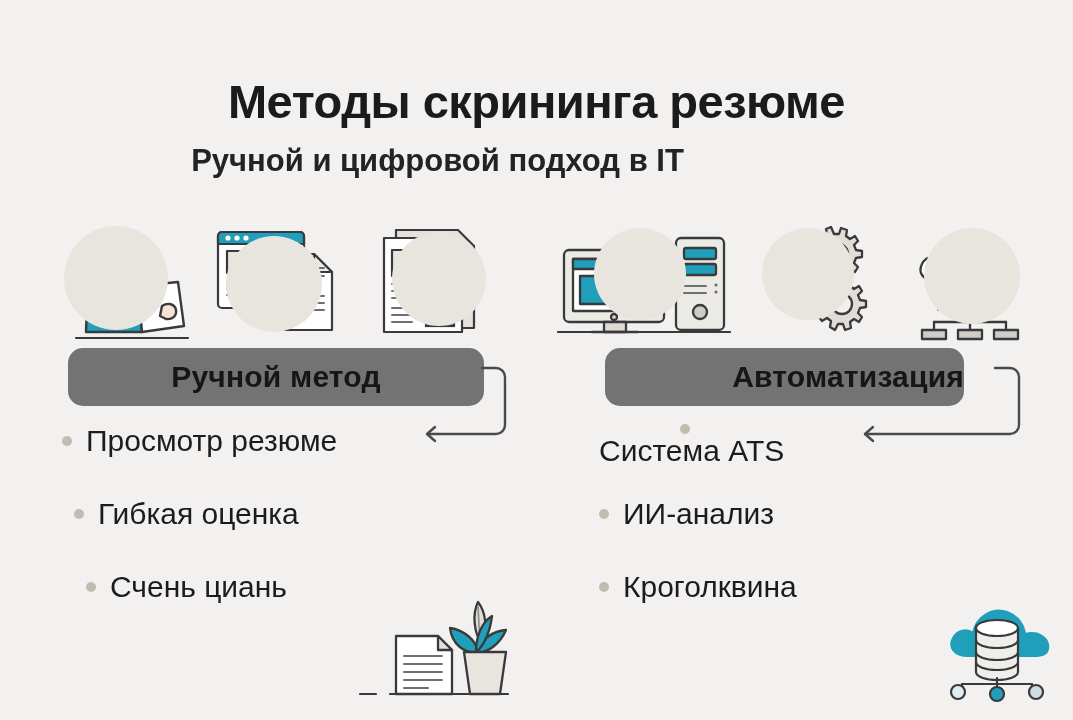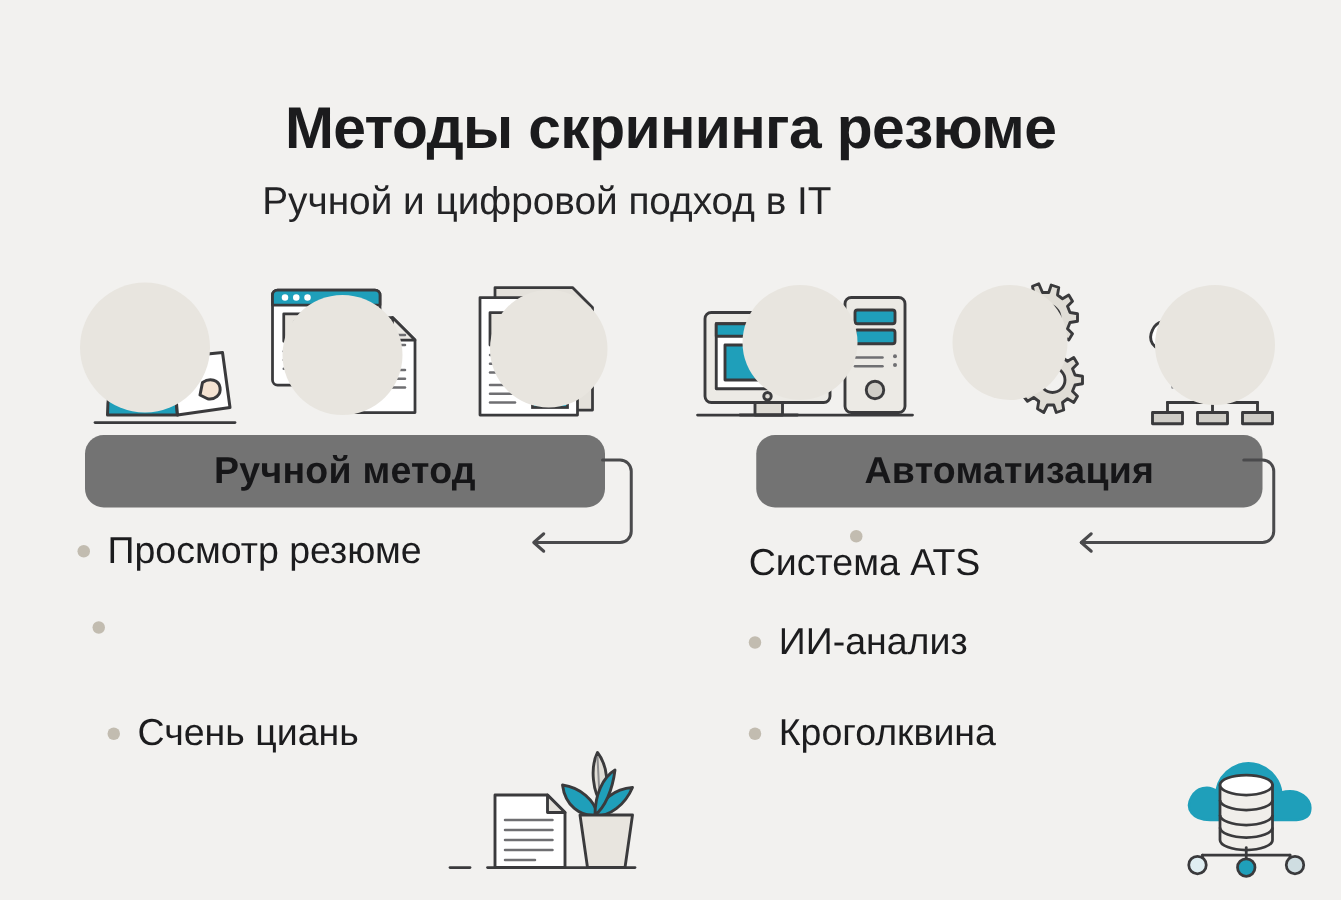--- a/index.html
+++ b/index.html
@@ -20,21 +20,21 @@
   #title {
     position: absolute; left: 0; top: 46px; width: 1073px;
     text-align: center;
     font-size: 47px; font-weight: 700; letter-spacing: -0.5px;
     color: #1b1b1d;
     font-family: "Liberation Sans", sans-serif;
   }
   #subtitle {
     position: absolute; left: 0; top: 115px; width: 875px;
     text-align: center;
-    font-size: 31px; font-weight: 400;
+    font-size: 31px; font-weight: 700;
     color: #232325;
   }
 
   
   .illus { position: absolute; }
   .blob {
     position: absolute; border-radius: 50%;
     background: #e8e5df;
   }
 
@@ -239,40 +239,41 @@
         <path d="M30 62 v30"></path>
           <path d="M94 62 v30"></path>
       </g>
     </svg>
   </div>
 
   <div class="pill" style="left:68px; top:320px; width:416px;">
     <span class="pill-label">Ручной метод</span>
   </div>
 
-  <div class="pill" style="left:605px; top:320px; width:405px;">
+  <div class="pill" style="left:605px; top:320px; width:359px;justify-content:flex-end;">
     <span class="pill-label">Автоматизация</span>
   </div>
 
   <svg class="arrow-svg" style="left:418px; top:332px;" width="120" height="96" viewBox="0 0 120 96">
     <path d="M64 8 h14 a9 9 0 0 1 9 9 v48 a9 9 0 0 1 -9 9 h-68" fill="none" stroke="#4a4a4c" stroke-width="2.4" stroke-linecap="round" stroke-linejoin="round"></path>
     <path d="M17 67 l-8 7 l8 7" fill="none" stroke="#4a4a4c" stroke-width="2.4" stroke-linecap="round" stroke-linejoin="round"></path>
   </svg>
 
   <svg class="arrow-svg" style="left:855px; top:332px;" width="175" height="96" viewBox="0 0 175 96">
     <path d="M140 8 h15 a9 9 0 0 1 9 9 v48 a9 9 0 0 1 -9 9 h-145" fill="none" stroke="#4a4a4c" stroke-width="2.4" stroke-linecap="round" stroke-linejoin="round"></path>
     <path d="M18 67 l-8 7 l8 7" fill="none" stroke="#4a4a4c" stroke-width="2.4" stroke-linecap="round" stroke-linejoin="round"></path>
   </svg>
 
   <div class="bullet-row" style="left:62px; top:396px;">
     <span class="dot"></span>
     <span class="bullet-text">Просмотр резюме</span>
   </div>
   <div class="bullet-row" style="left:74px; top:469px;">
     <span class="dot"></span>
+    <span class="bullet-text">Гибкая оценка</span>
   </div>
   <div class="bullet-row" style="left:86px; top:542px;">
     <span class="dot"></span>
     <span class="bullet-text">Счень циань</span>
   </div>
 
   <div class="bullet-row" style="left:599px; top:396px;flex-direction:column;">
     <span class="dot"></span>
     <span class="bullet-text">Система ATS</span>
   </div>

